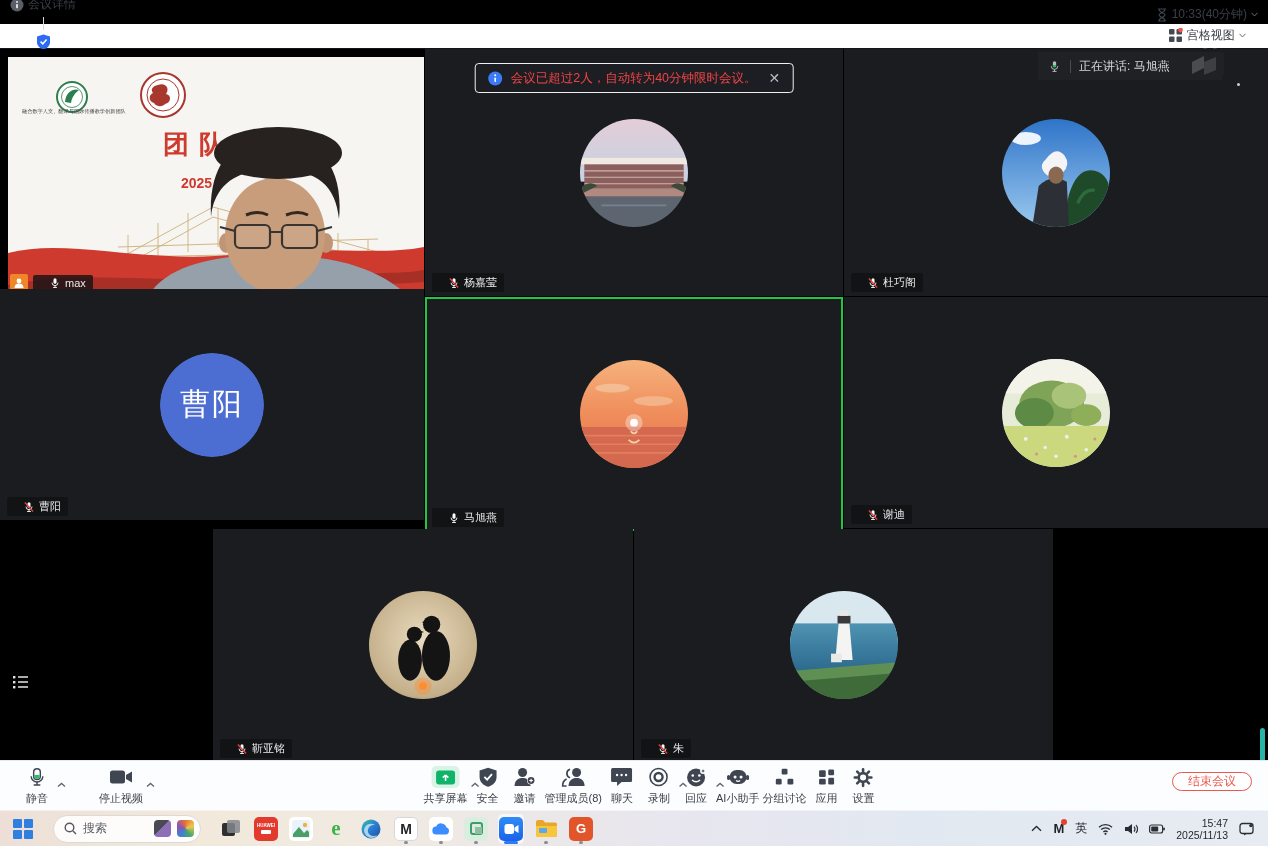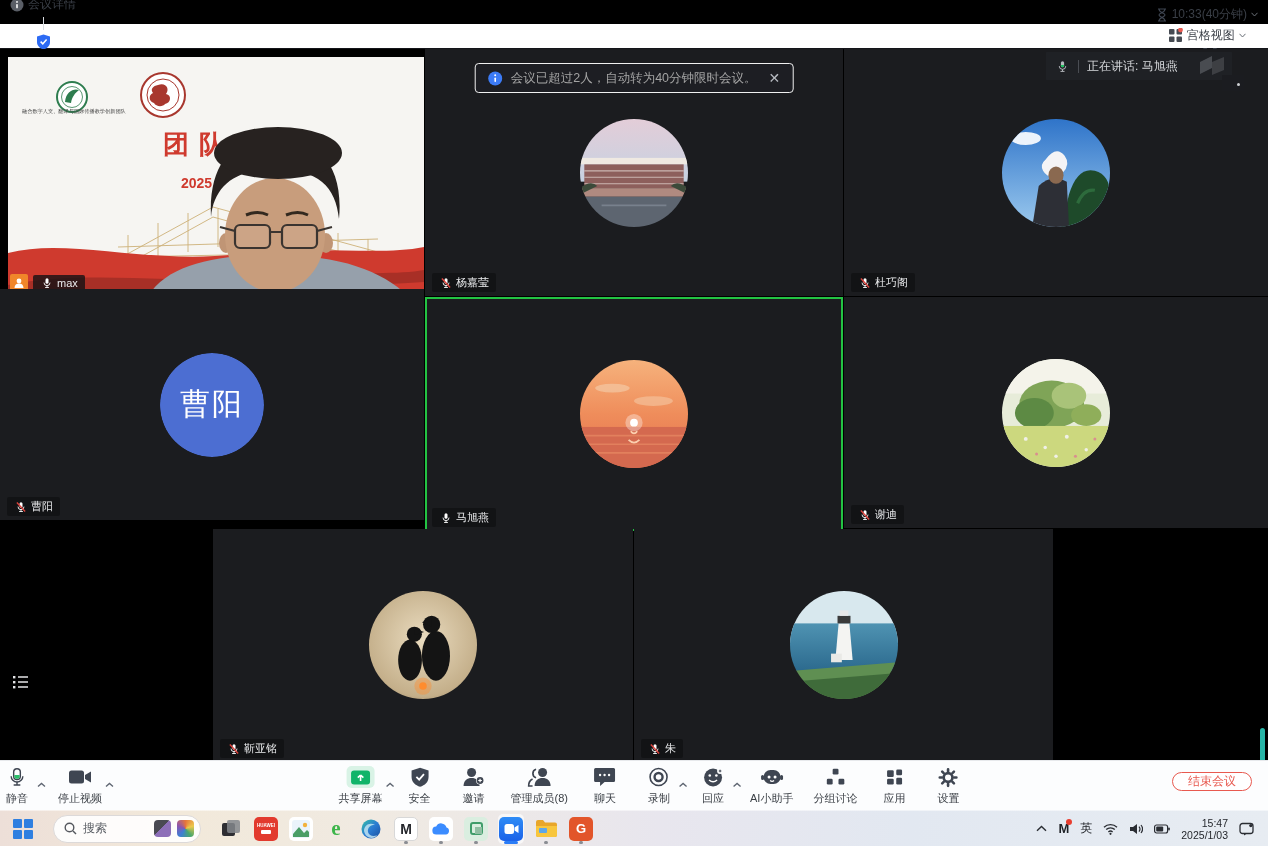--- a/index.html
+++ b/index.html
@@ -20,40 +20,40 @@
   .mb-right { margin-left:auto; }
   .mb-item { display:flex; align-items:center; gap:4px; font-size:12px; color:#3a3f47; }
   .vdiv { width:1px; height:13px; background:#d9dce1; margin:0 4px; }
   
   .stage { position:absolute; left:0; top:49px; width:1268px; height:711px; background:#000; }
   .tile { position:absolute; background:#1b1c1f; overflow:hidden; }
   .tile.active { outline:2px solid #23c343; outline-offset:-2px; }
   .avatar-wrap { position:absolute; left:50%; top:50%; transform:translate(-50%,-50%); border-radius:50%; overflow:hidden; }
   .av-108 { width:108px; height:108px; }
   .blue-avatar { width:104px; height:104px; background:#4c6ed2; border-radius:50%; display:flex; align-items:center; justify-content:center; color:#fff; font-size:30px; letter-spacing:2px; }
-  .nlabel { position:absolute; left:7px; bottom:4px; display:flex; align-items:center; gap:4px; background:rgba(16,17,19,0.78); color:#e9eaec; font-size:11px; padding:2px 7px 2px 8px; border-radius:2px; max-width:90%; white-space:nowrap; }
+  .nlabel { position:absolute; left:7px; bottom:4px; display:flex; align-items:center; gap:4px; background:rgba(16,17,19,0.78); color:#e9eaec; font-size:11px; padding:2px 7px 2px 16px; border-radius:2px; max-width:90%; white-space:nowrap; }
   .host-row { position:absolute; left:10px; bottom:4px; display:flex; align-items:center; gap:5px; }
   .host-badge { width:18px; height:18px; background:#f0862a; border-radius:2px; display:flex; align-items:center; justify-content:center; }
   .host-row .nlabel { position:static; }
   
   .banner { position:absolute; left:50%; top:14px; transform:translateX(-50%); background:#1d1e23; border:1px solid #f0f0f0; border-radius:4px; height:30px; display:flex; align-items:center; gap:8px; padding:0 12px; white-space:nowrap; }
-  .banner .btxt { color:#a3a3a3; font-size:12.5px; }
+  .banner .btxt { color:#ef4444; font-size:12.5px; }
   .banner .bclose { color:#b7bac0; font-size:14px; margin-left:4px; cursor:default; line-height:1; }
   
-  .speakbar { position:absolute; right:36px; top:3px; width:186px; height:28px; background:rgba(32,34,38,0.94); display:flex; align-items:center; padding:0 10px; border-radius:1px; }
+  .speakbar { position:absolute; right:44px; top:3px; width:186px; height:28px; background:rgba(32,34,38,0.94); display:flex; align-items:center; padding:0 10px; border-radius:1px; }
   .speakbar .stxt { color:#d7d9dc; font-size:12px; margin-left:8px; }
   .speak-wm { position:absolute; right:2px; top:2px; opacity:0.7; }
   .wm-tab { position:absolute; right:24px; top:26px; width:22px; height:16px; background:#1b1c20; }
   .wm-dot { position:absolute; right:28px; top:34px; width:3px; height:3px; background:#cfd1d4; border-radius:50%; }
   .scrollthumb { position:absolute; right:3px; top:679px; width:5px; height:48px; background:#28b5a7; border-radius:3px; }
   .listfab { position:absolute; left:10px; top:622px; width:22px; height:22px; display:flex; align-items:center; justify-content:center; }
   
   .toolbar { position:absolute; left:0; top:760px; width:100%; height:50px; background:#fcfdfe; border-top:1px solid #e7e9ec; }
-  .tb-group-left { position:absolute; left:0; top:5px; display:flex; gap:12px; }
-  .tb-group-center { position:absolute; left:50%; top:5px; transform:translateX(calc(-50% + 18px)); display:flex; gap:20px;justify-content:flex-end; }
+  .tb-group-left { position:absolute; left:20px; top:5px; display:flex; gap:33px; }
+  .tb-group-center { position:absolute; left:50%; top:5px; transform:translateX(calc(-50% + 18px)); display:flex; gap:3px;justify-content:flex-end; }
   .tb-item { position:relative; display:flex; flex-direction:column; align-items:center; gap:3px; min-width:34px; cursor:default; }
   .tb-item .lab { font-size:11px; color:#3a3f45; white-space:nowrap; }
   .tb-item .ic { height:22px; display:flex; align-items:center; justify-content:center; }
   .chev { position:absolute; top:8px; right:-12px; }
   .share-pill { width:28px; height:22px; background:#d9f3e6; border-radius:5px; display:flex; align-items:center; justify-content:center; }
   .end-btn { position:absolute; right:16px; top:11px; border:1px solid #e8594f; color:#e8594f; background:#fff; font-size:12px; border-radius:15px; padding:0 15px; cursor:default; }
   
   .taskbar { position:absolute; left:0; top:810px; width:100%; height:36px;
     background:linear-gradient(90deg,#eddfd8 0%,#f2e9da 14%,#f0eae2 30%,#e8e6ee 52%,#e2e8f1 72%,#e7ecf2 100%);
     display:flex; align-items:center; padding:0 10px; border-top:1px solid rgba(255,255,255,0.5); }
@@ -734,21 +734,21 @@
         </span>
       <span class="tray-item">
           <svg width="16" height="10" viewBox="0 0 16 10">
             <rect x="0.6" y="1" width="13" height="8" rx="2" fill="none" stroke="#2a2d33" stroke-width="1.2"></rect>
             <rect x="2.2" y="2.6" width="7" height="4.8" rx="1" fill="#2a2d33"></rect>
             <rect x="14.2" y="3.4" width="1.6" height="3.2" rx="0.8" fill="#2a2d33"></rect>
           </svg>
         </span>
       <span class="timebox">
         <div>15:47</div>
-        <div>2025/1/03</div>
+        <div>2025/11/13</div>
       </span>
       <span class="tray-item">
           <svg width="15" height="14" viewBox="0 0 15 14">
             <rect x="1" y="1.5" width="13" height="10" rx="2.5" fill="none" stroke="#2a2d33" stroke-width="1.3"></rect>
             <path d="M5 11.5 L5 13.5 L8 11.5" fill="#2a2d33"></path>
             <circle cx="11.8" cy="3.6" r="1.6" fill="#2a2d33"></circle>
           </svg>
         </span>
     </div>
   </div>

